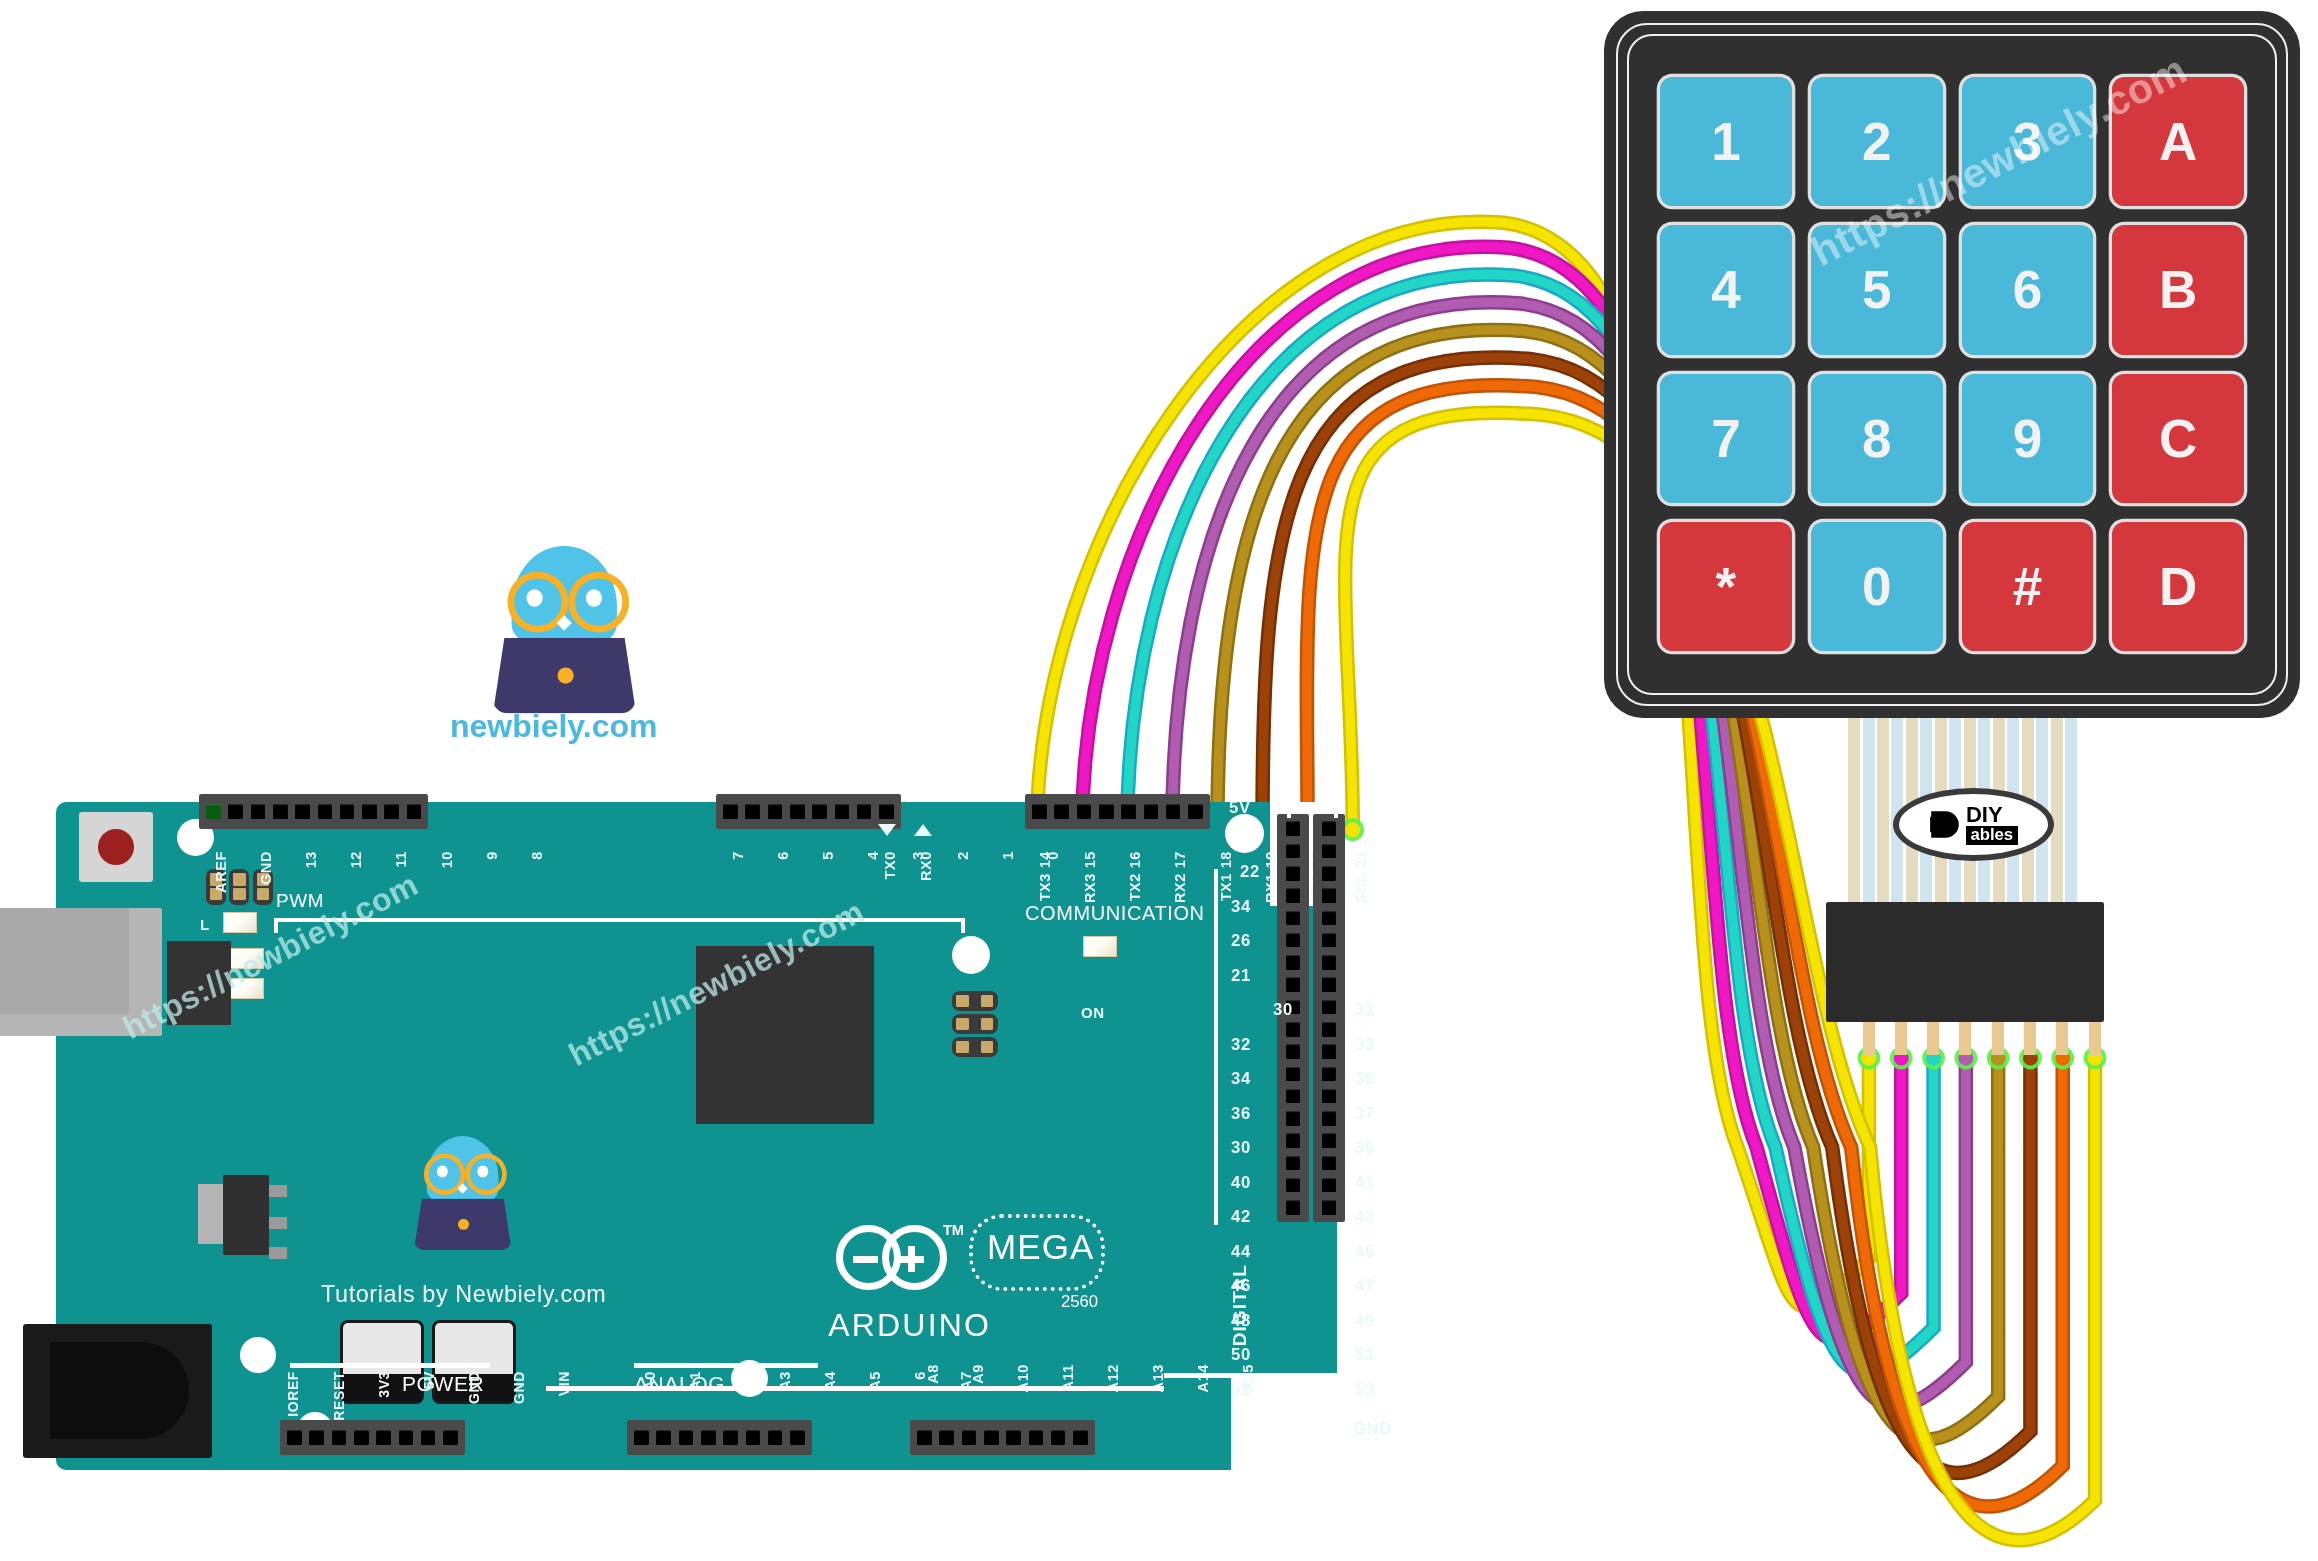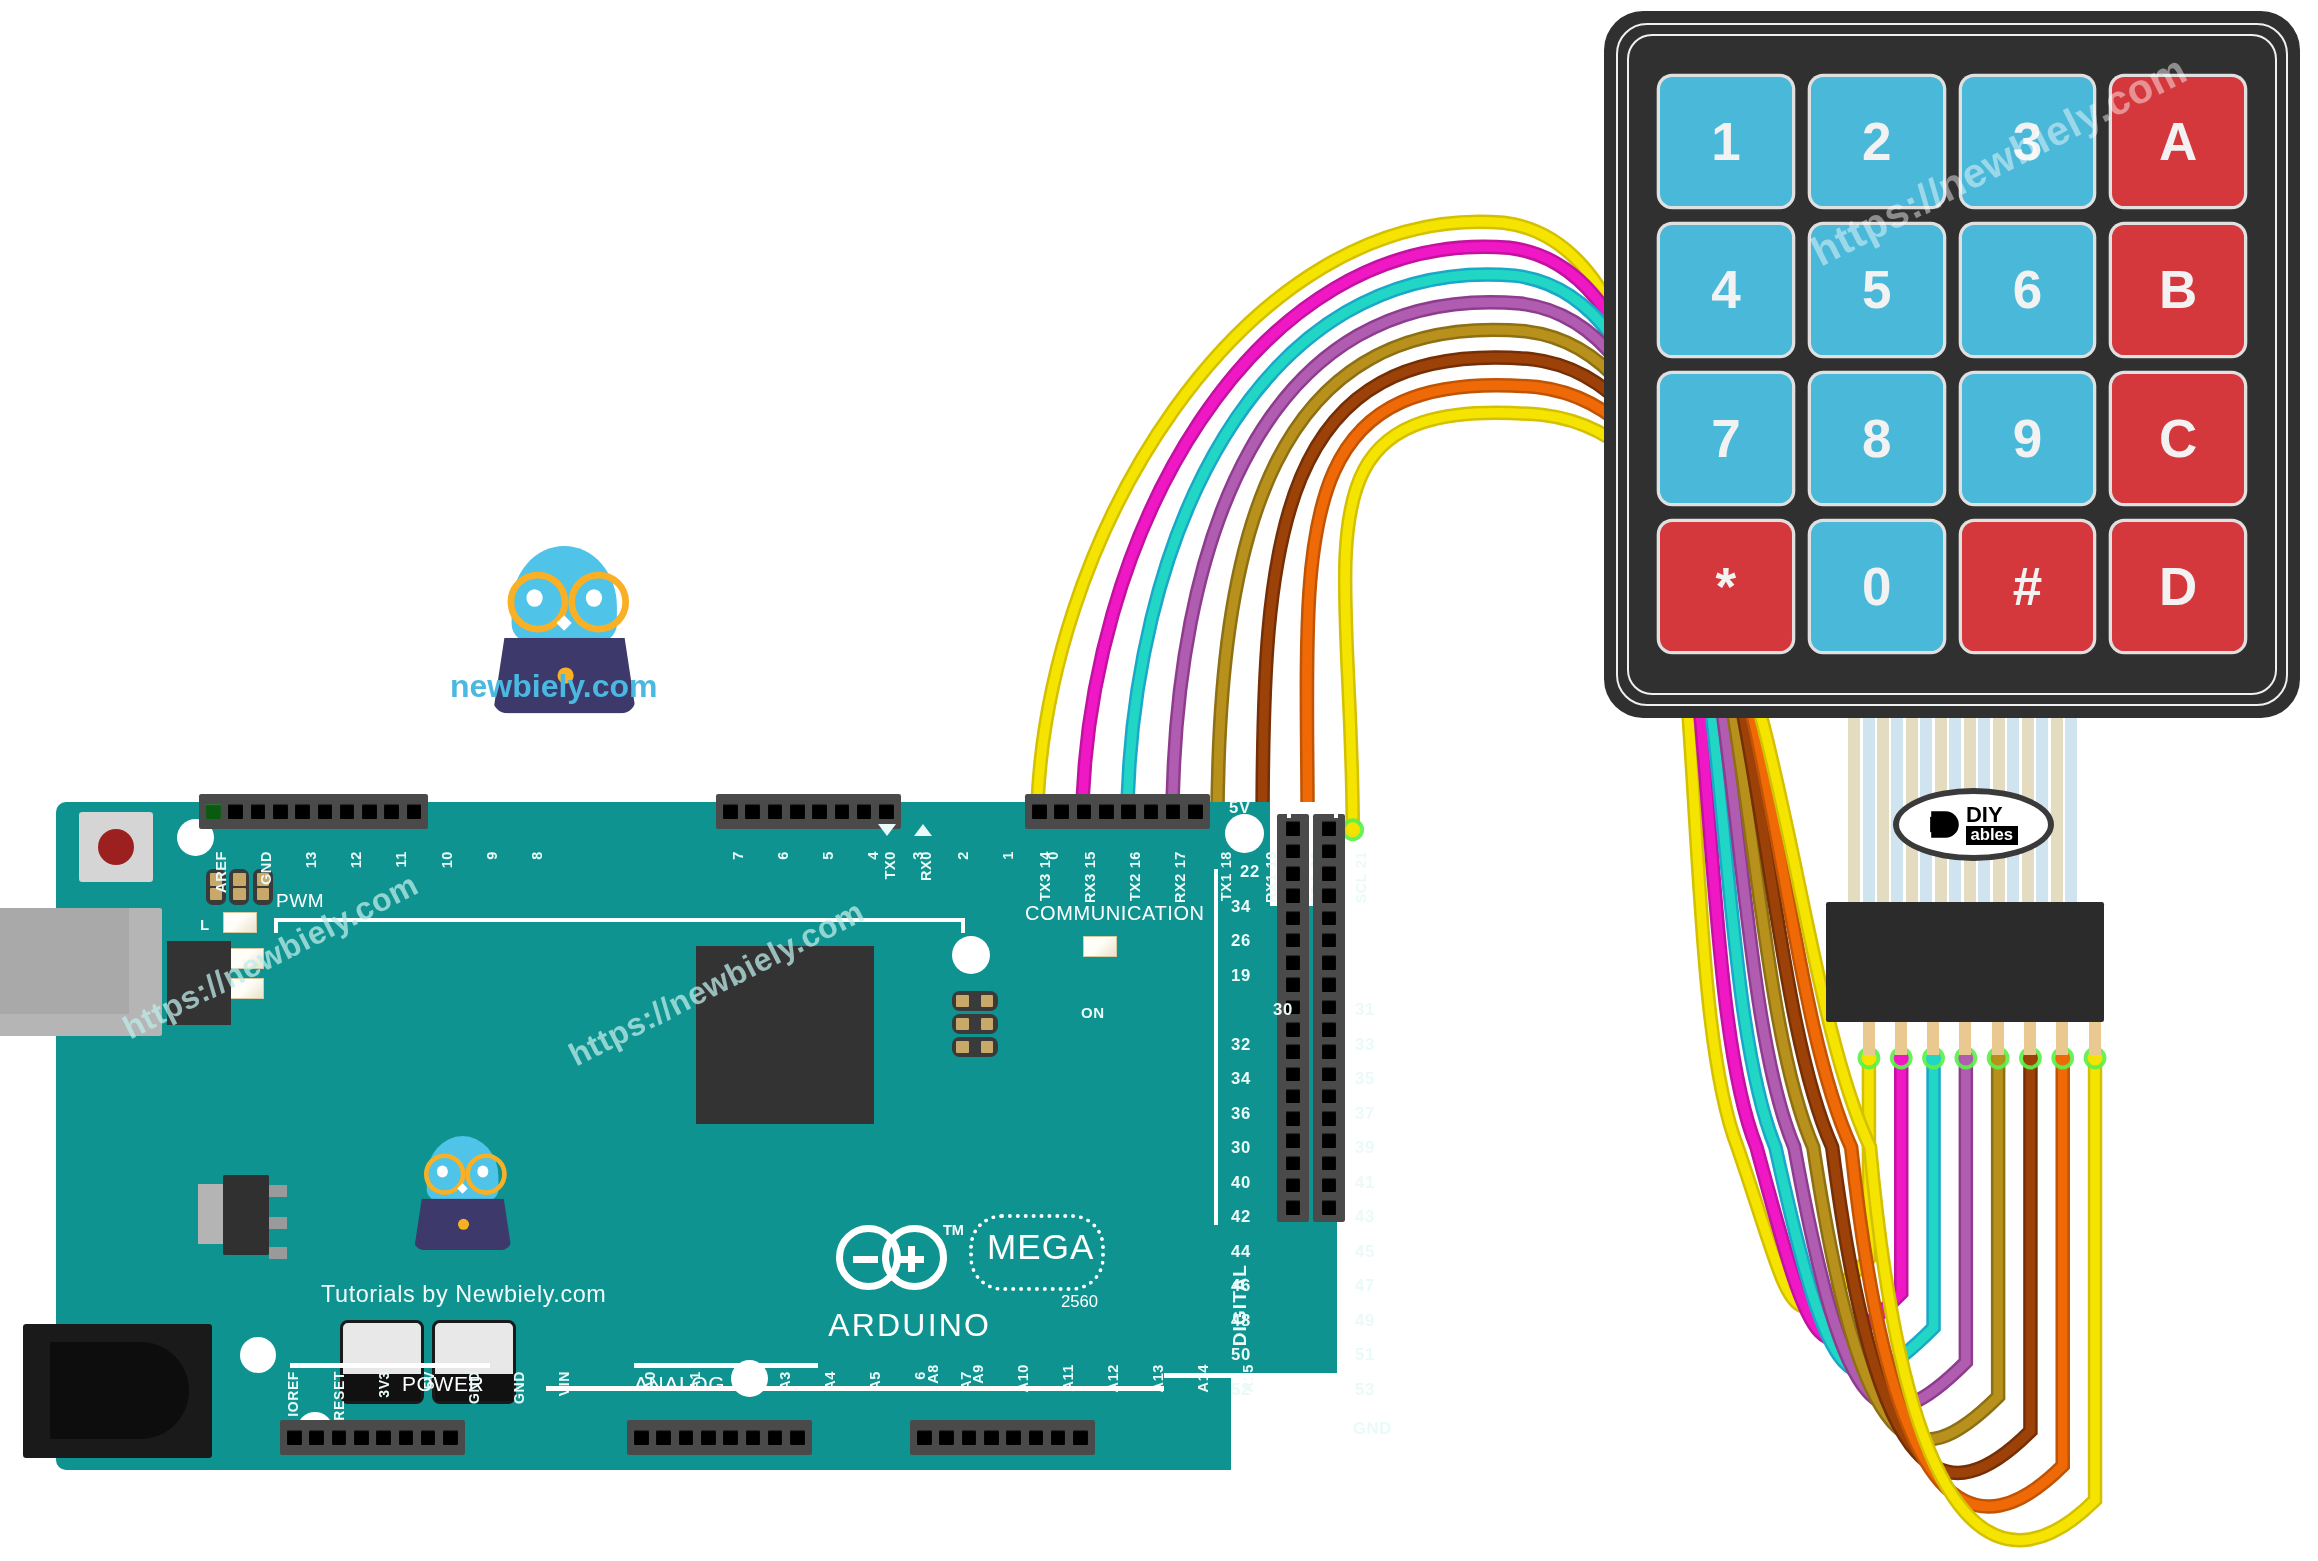--- a/index.html
+++ b/index.html
@@ -546,21 +546,21 @@
       <span class="hole"></span>
       <span class="hole"></span>
       <span class="hole"></span>
       <span class="hole"></span>
       <span class="hole"></span>
     </div>
   <div id="lbl-dig-left">
       <div class="hlabel" style="left: 1184px; top: 60px; font-size: 16.7px;">22</div>
       <div class="hlabel" style="left: 1175px; top: 95px; font-size: 16.7px;">34</div>
       <div class="hlabel" style="left: 1175px; top: 129px; font-size: 16.7px;">26</div>
-      <div class="hlabel" style="left: 1175px; top: 164px; font-size: 16.7px;">19</div>
+      <div class="hlabel" style="left: 1175px; top: 164px; font-size: 16.7px;">21</div>
       <div class="hlabel" style="left: 1175px; top: 198px; font-size: 16.7px; margin-left: 42px;">30</div>
       <div class="hlabel" style="left: 1175px; top: 233px; font-size: 16.7px;">32</div>
       <div class="hlabel" style="left: 1175px; top: 267px; font-size: 16.7px;">34</div>
       <div class="hlabel" style="left: 1175px; top: 302px; font-size: 16.7px;">36</div>
       <div class="hlabel" style="left: 1175px; top: 336px; font-size: 16.7px;">30</div>
       <div class="hlabel" style="left: 1175px; top: 371px; font-size: 16.7px;">40</div>
       <div class="hlabel" style="left: 1175px; top: 405px; font-size: 16.7px;">42</div>
       <div class="hlabel" style="left: 1175px; top: 440px; font-size: 16.7px;">44</div>
       <div class="hlabel" style="left: 1175px; top: 474px; font-size: 16.7px;">46</div>
       <div class="hlabel" style="left: 1175px; top: 509px; font-size: 16.7px;">48</div>
@@ -603,21 +603,21 @@
 <div class="owl" style="left:490px;top:546px;transform:scale(1.35);transform-origin:left top;">
   <div class="head" style="left:15.6px;top:0px;width:78px;height:72px;border-radius:50% 50% 20% 20% / 62% 62% 20% 20%;"></div>
   <div class="glass" style="left:13.4px;top:19px;width:35px;height:35px;"></div>
   <div class="glass" style="left:58px;top:19px;width:35px;height:35px;"></div>
   <div class="eye" style="left:27px;top:32px;width:12.3px;height:13.4px;"></div>
   <div class="eye" style="left:71px;top:32px;width:12.3px;height:13.4px;"></div>
   <div class="beak" style="left:51px;top:53px;width:7.8px;height:7.8px;"></div>
   <div class="laptop" style="left:2.2px;top:68px;width:106px;height:56px;border-radius:6.7px 6.7px 11px 11px;clip-path:polygon(8% 0,92% 0,100% 100%,0 100%);"></div>
   <div class="dot" style="left:50px;top:90px;width:12.3px;height:12.3px;"></div>
 </div>
-<div style="position:absolute;left:450px;top:668px;color:#4ab8e0;font-size:32px;font-weight:700;">newbiely.com</div>
+<div style="position:absolute;left:450px;top:708px;color:#4ab8e0;font-size:32px;font-weight:700;">newbiely.com</div>
 
 <div class="pin-low" style="left: 1863px;"></div>
 <div class="pin-low" style="left: 1895px;"></div>
 <div class="pin-low" style="left: 1927px;"></div>
 <div class="pin-low" style="left: 1959px;"></div>
 <div class="pin-low" style="left: 1992px;"></div>
 <div class="pin-low" style="left: 2024px;"></div>
 <div class="pin-low" style="left: 2056px;"></div>
 <div class="pin-low" style="left: 2089px;"></div>
 

